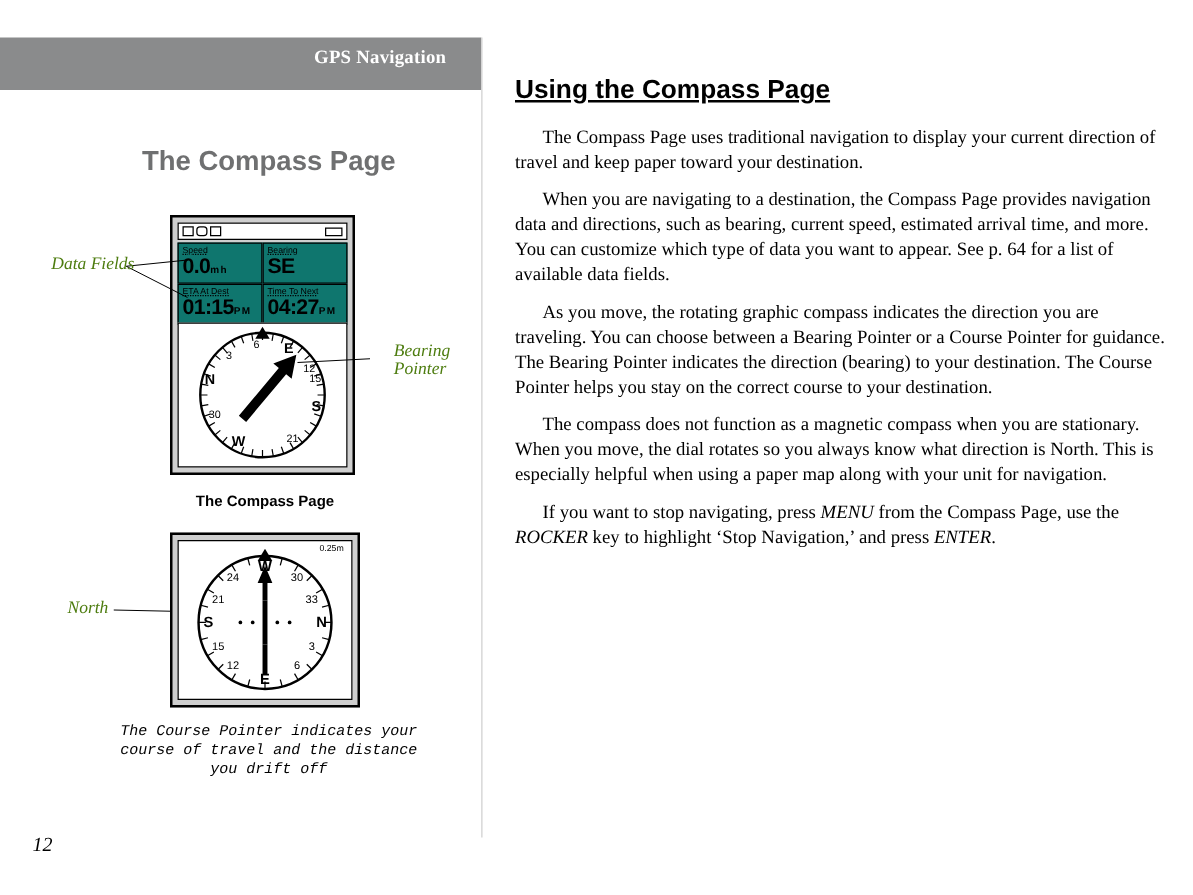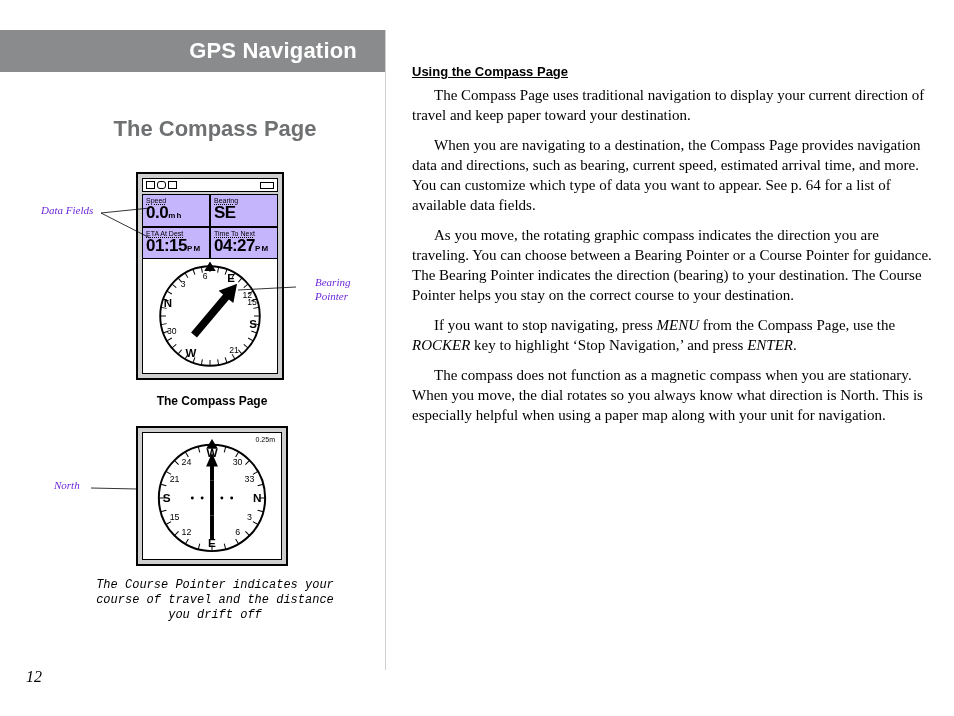--- a/index.html
+++ b/index.html
@@ -2,58 +2,58 @@
 <html><head>
 <meta charset="utf-8">
 <style>
   * { box-sizing: border-box; margin: 0; padding: 0; }
   html, body { width: 954px; height: 716px; background: #fff; font-family: Georgia, "Times New Roman", serif; color: #000; }
   .page { position: relative; width: 954px; height: 716px; }
 
   
   .sidebar { position: absolute; left: 0; top: 0; width: 385px; height: 716px; }
   .header-bar { position: absolute; left: 0; top: 30px; width: 385px; height: 42px; background: #8a8b8c; }
-  .header-bar .chapter { position: absolute; right: 28px; top: 8px; color: #fff; font-family: Liberation Sans, sans-serif; font-weight: 700; font-size: 22px; letter-spacing: 0.2px; }
+  .header-bar .chapter { position: absolute; right: 28px; top: 8px; color: #fff; font-family: Liberation Serif, serif; font-weight: 700; font-size: 15px; letter-spacing: 0.2px; }
   .sidebar-divider { position: absolute; left: 385px; top: 30px; width: 1px; height: 640px; background: #cfcfcf; }
 
   .section-title { position: absolute; left: 90px; top: 116px; width: 250px; text-align: center; font-family: "Arial Narrow", Arial, sans-serif; font-weight: 700; font-size: 22px; color: #6f7071; }
 
   .pg-num { position: absolute; left: 26px; bottom: 30px; font-style: italic; font-size: 16px; font-family: Georgia, serif; }
 
   
   .fig1 { position: absolute; left: 136px; top: 172px; width: 152px; height: 215px; }
   .device { width: 148px; height: 208px; border: 2px solid #000; background: #cfcfcf; position: relative; }
   .status { position: absolute; left: 4px; top: 4px; right: 4px; height: 14px; background: #fff; border: 1px solid #000; font-family: Arial, sans-serif; font-size: 8px; line-height: 12px; padding: 0 3px; display: flex; align-items: center; justify-content: space-between; }
   .status .s-icons { display: flex; gap: 2px; align-items: center; }
   .status .s-icons span { width: 9px; height: 8px; border: 1px solid #000; display: inline-block; }
   .data-grid { position: absolute; left: 4px; top: 20px; right: 4px; height: 62px; display: grid; grid-template-columns: 1fr 1fr; grid-template-rows: 1fr 1fr; gap: 0; }
-  .data-cell { border: 1px solid #000; background: #c4b5fd; padding: 2px 3px 1px 3px; position: relative; }
+  .data-cell { border: 1px solid #000; background: #0f766e; padding: 2px 3px 1px 3px; position: relative; }
   .data-cell .lbl { font-family: Arial, sans-serif; font-size: 7px; text-decoration: underline dotted; line-height: 7px; }
   .data-cell .val { font-family: "Arial Narrow", Arial, sans-serif; font-weight: 900; font-size: 17px; line-height: 18px; letter-spacing: -0.5px; }
   .data-cell .val .u { font-size: 8px; font-weight: 700; }
   .compass-area { position: absolute; left: 4px; top: 84px; right: 4px; bottom: 4px; background: #fff; border: 1px solid #000; }
   .compass-svg { width: 100%; height: 100%; }
 
   .fig1-caption { position: absolute; left: 132px; top: 394px; width: 160px; text-align: center; font-family: "Arial Narrow", Arial, sans-serif; font-weight: 700; font-size: 12px; }
 
   
-  .callout { position: absolute; font-style: italic; font-family: Georgia, serif; font-size: 11px; color: #6d28d9; }
+  .callout { position: absolute; font-style: italic; font-family: Georgia, serif; font-size: 14px; color: #4d7c0f; }
   .callout.df { left: 41px; top: 204px; }
   .callout.bp { left: 315px; top: 275px; width: 60px; line-height: 14px; }
 
   
   .fig2 { position: absolute; left: 136px; top: 426px; width: 152px; height: 140px; border: 2px solid #000; background: #cfcfcf; }
   .fig2 .compass-area2 { position: absolute; left: 4px; top: 4px; right: 4px; bottom: 4px; background: #fff; border: 1px solid #000; }
   .fig2 .scale { position: absolute; right: 6px; top: 3px; font-family: Arial, sans-serif; font-size: 7px; }
   .fig2-caption { position: absolute; left: 84px; top: 578px; width: 262px; text-align: center; font-style: italic; font-family: Liberation Mono, monospace; font-size: 12px; line-height: 15px; }
   .callout.course { left: 54px; top: 479px; }
 
   
   .content { position: absolute; left: 412px; top: 62px; width: 520px; font-family: Georgia, "Times New Roman", serif; font-size: 15px; line-height: 20px; }
-  .content .h { font-family: "Arial Narrow", Arial, sans-serif; font-weight: 700; font-size: 13px; text-decoration: underline; margin-bottom: 3px; }
+  .content .h { font-family: "Arial Narrow", Arial, sans-serif; font-weight: 700; font-size: 21px; text-decoration: underline; margin-bottom: 18px; }
   .content p { margin-bottom: 10px; text-indent: 22px; text-align: left; }
   .content .k { font-style: italic; }
 </style>
 </head>
 <body>
 
 <div class="page">
 
   <div class="sidebar">
     <div class="header-bar">
@@ -244,17 +244,17 @@
   <div class="callout course">North</div>
   <div class="fig2-caption">The Course Pointer indicates your course of travel and the distance you drift off</div>
 
   <div class="pg-num">12</div>
 
   <div class="content">
     <div class="h">Using the Compass Page</div>
     <p>The Compass Page uses traditional navigation to display your current direction of travel and keep paper toward your destination.</p>
     <p>When you are navigating to a destination, the Compass Page provides navigation data and directions, such as bearing, current speed, estimated arrival time, and more. You can customize which type of data you want to appear. See p. 64 for a list of available data fields.</p>
     <p>As you move, the rotating graphic compass indicates the direction you are traveling. You can choose between a Bearing Pointer or a Course Pointer for guidance. The Bearing Pointer indicates the direction (bear­ing) to your destination. The Course Pointer helps you stay on the correct course to your destination.</p>
+    <p>The compass does not function as a magnetic compass when you are stationary. When you move, the dial rotates so you always know what direction is North. This is especially helpful when using a paper map along with your unit for navigation.</p>
     <p><span>If you want to stop navigating, press </span><span class="k">MENU</span><span> from the Compass Page, use the </span><span class="k">ROCKER</span><span> key to highlight ‘Stop Navigation,’ and press </span><span class="k">ENTER</span><span>.</span></p>
-    <p>The compass does not function as a magnetic compass when you are stationary. When you move, the dial rotates so you always know what direction is North. This is especially helpful when using a paper map along with your unit for navigation.</p>
   </div>
 
 </div>
 
 </body></html>

